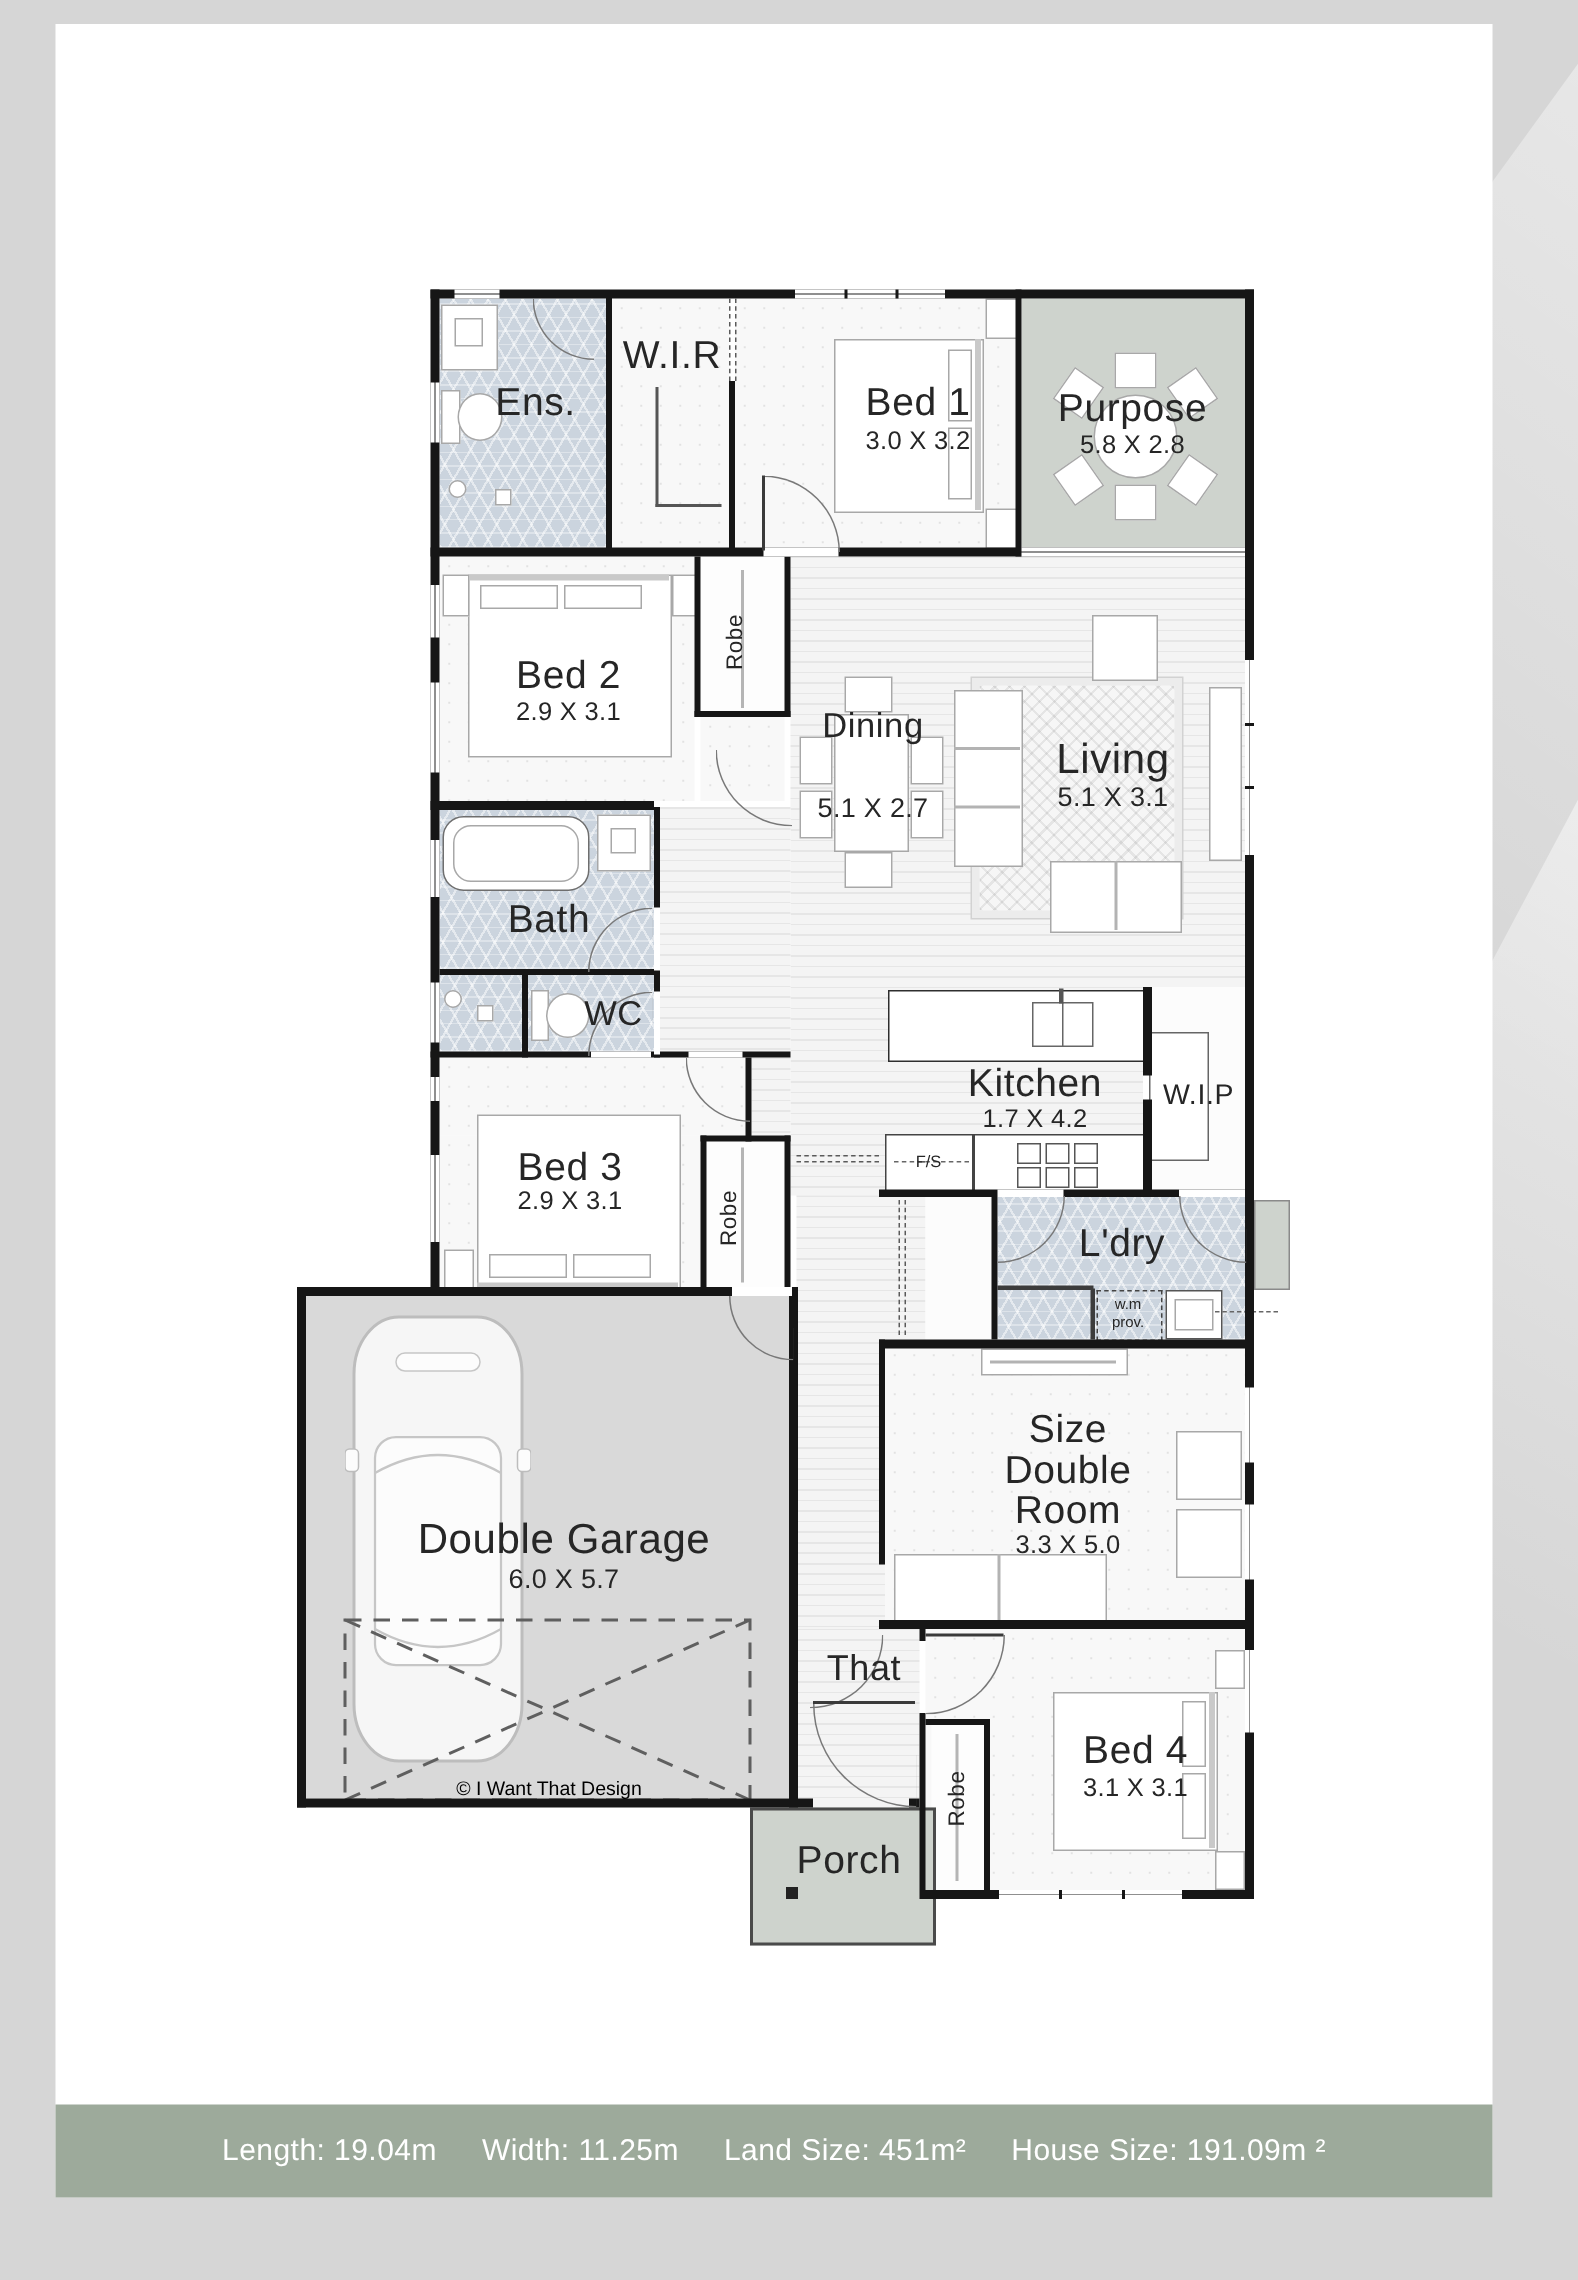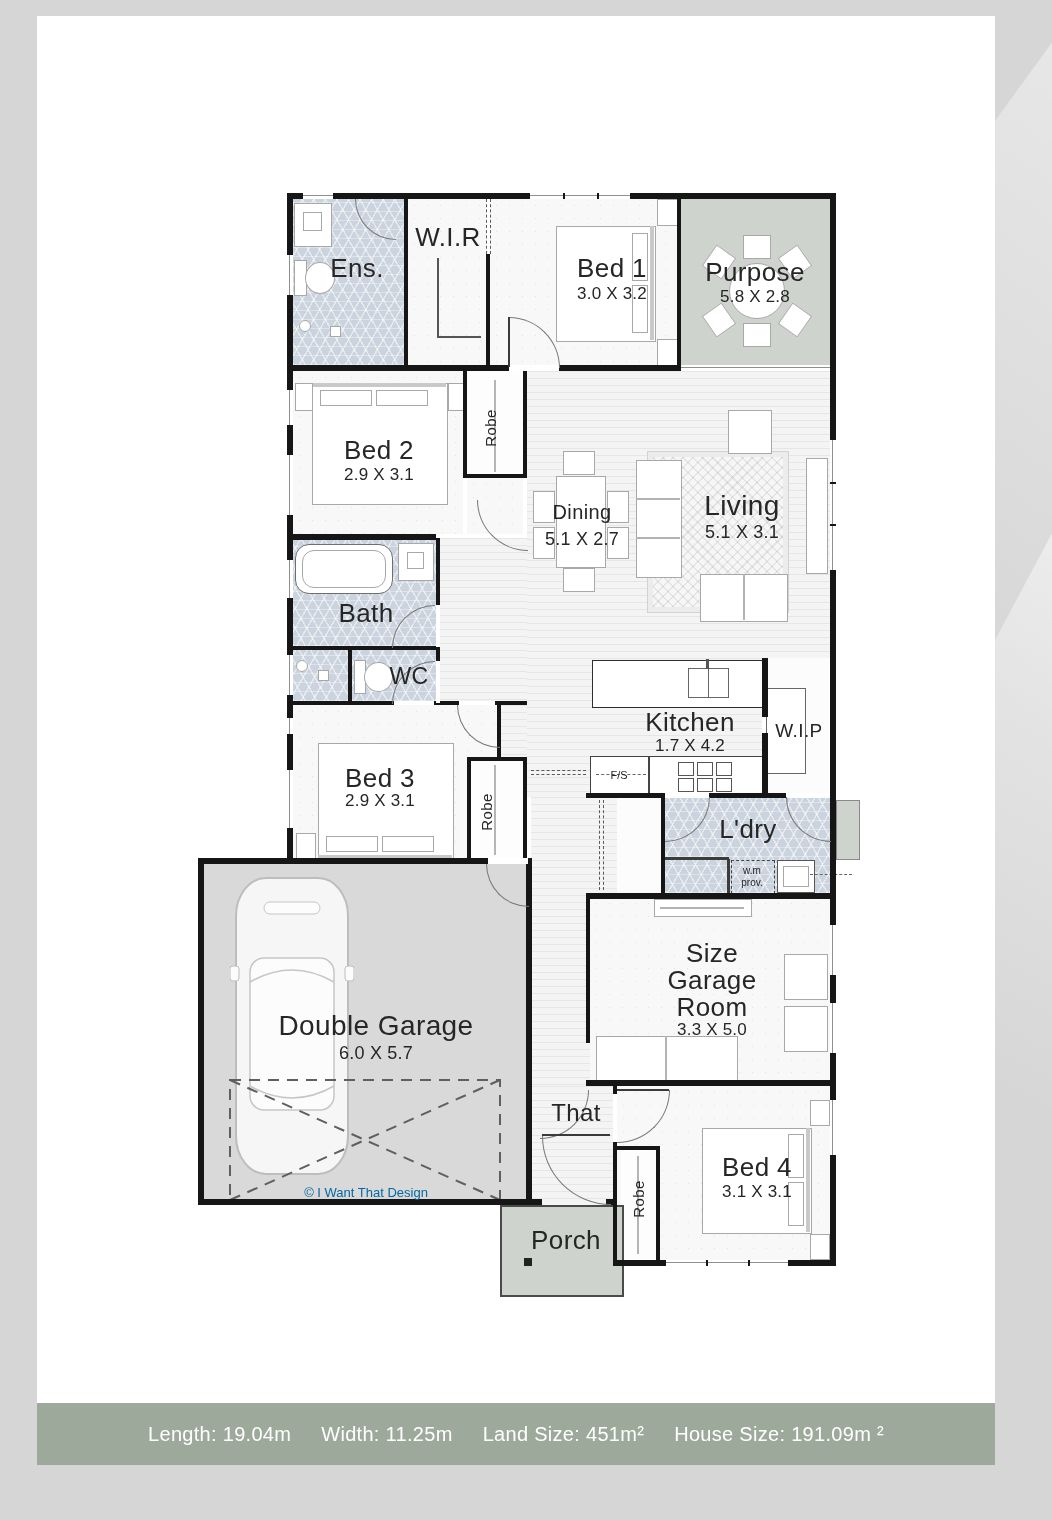--- a/index.html
+++ b/index.html
@@ -46,21 +46,21 @@
   .dash-v{position:absolute;border-left:1.5px dashed #5a5a5a;border-right:1.5px dashed #5a5a5a}
   .dash-h{position:absolute;border-top:1.5px dashed #5a5a5a;border-bottom:1.5px dashed #5a5a5a}
   .dash-box{position:absolute;border:1.5px dashed #444}
   .dash-line{position:absolute;border-top:1.5px dashed #666}
   
   .lbl{position:absolute;transform:translate(-50%,-50%);color:#262626;font-size:26px;
        white-space:nowrap;text-align:center;letter-spacing:.4px}
   .dims{font-size:17px;letter-spacing:.2px}
   .vert{transform:translate(-50%,-50%) rotate(-90deg)}
   .tiny{font-size:10px;letter-spacing:0}
-  .watermark{position:absolute;transform:translate(-50%,-50%);color:#0369a1;font-size:13px;white-space:nowrap}
+  .watermark{position:absolute;transform:translate(-50%,-50%);color:#000000;font-size:13px;white-space:nowrap}
   
   .footerbar{position:absolute;background:#9daa9b;display:flex;align-items:center;justify-content:center;
        gap:30px;color:#fff;font-size:20px;letter-spacing:.3px}
 </style>
 </head>
 <body>
 
 <div class="swoosh" style="left:900px;top:-60px;width:420px;height:760px;transform:rotate(36deg)"></div>
 <div class="swoosh" style="left:930px;top:500px;width:300px;height:600px;transform:rotate(28deg)"></div>
 
@@ -317,41 +317,41 @@
 
   <div class="lbl" style="left:357px;top:268px">Ens.</div>
   <div class="lbl" style="left:448px;top:237px">W.I.R</div>
   <div class="lbl" style="left:612px;top:268px">Bed 1</div>
   <div class="lbl dims" style="left:612px;top:294px">3.0 X 3.2</div>
   <div class="lbl" style="left:755px;top:272px">Purpose</div>
   <div class="lbl dims" style="left:755px;top:297px">5.8 X 2.8</div>
   <div class="lbl" style="left:379px;top:450px">Bed 2</div>
   <div class="lbl dims" style="left:379px;top:475px">2.9 X 3.1</div>
   <div class="lbl vert" style="left:490px;top:428px;font-size:15px">Robe</div>
-  <div class="lbl" style="left:582px;top:512px;font-size:20px">Dining</div>
+  <div class="lbl" style="left:582px;top:484px;font-size:23px">Dining</div>
   <div class="lbl dims" style="left:582px;top:539px;font-size:18px">5.1 X 2.7</div>
   <div class="lbl" style="left:742px;top:506px;font-size:28px">Living</div>
   <div class="lbl dims" style="left:742px;top:532px;font-size:18px">5.1 X 3.1</div>
   <div class="lbl" style="left:366px;top:613px">Bath</div>
   <div class="lbl" style="left:409px;top:676px;font-size:23px">WC</div>
   <div class="lbl" style="left:690px;top:722px">Kitchen</div>
   <div class="lbl dims" style="left:690px;top:746px">1.7 X 4.2</div>
   <div class="lbl" style="left:799px;top:731px;font-size:19px">W.I.P</div>
   <div class="lbl tiny" style="left:619px;top:775px;font-size:11px">F/S</div>
   <div class="lbl" style="left:380px;top:778px">Bed 3</div>
   <div class="lbl dims" style="left:380px;top:801px">2.9 X 3.1</div>
   <div class="lbl vert" style="left:486px;top:812px;font-size:15px">Robe</div>
   <div class="lbl" style="left:748px;top:829px">L'dry</div>
   <div class="lbl tiny" style="left:752px;top:870px">w.m</div>
   <div class="lbl tiny" style="left:752px;top:882px">prov.</div>
   <div class="lbl" style="left:376px;top:1026px;font-size:28px">Double Garage</div>
   <div class="lbl dims" style="left:376px;top:1053px;font-size:18px">6.0 X 5.7</div>
   <div class="lbl" style="left:576px;top:1113px;font-size:24px">That</div>
   <div class="lbl" style="left:712px;top:953px">Size</div>
-  <div class="lbl" style="left:712px;top:980px">Garage</div>
+  <div class="lbl" style="left:712px;top:980px">Double</div>
   <div class="lbl" style="left:712px;top:1007px">Room</div>
   <div class="lbl dims" style="left:712px;top:1030px">3.3 X 5.0</div>
   <div class="lbl" style="left:757px;top:1167px">Bed 4</div>
   <div class="lbl dims" style="left:757px;top:1192px">3.1 X 3.1</div>
   <div class="lbl vert" style="left:638px;top:1199px;font-size:15px">Robe</div>
   <div class="lbl" style="left:566px;top:1240px">Porch</div>
   <div class="watermark" style="left:366px;top:1192px">© I Want That Design</div>
 </div>
 
 <div class="footerbar" style="left:37px;top:1403px;width:958px;height:62px">

